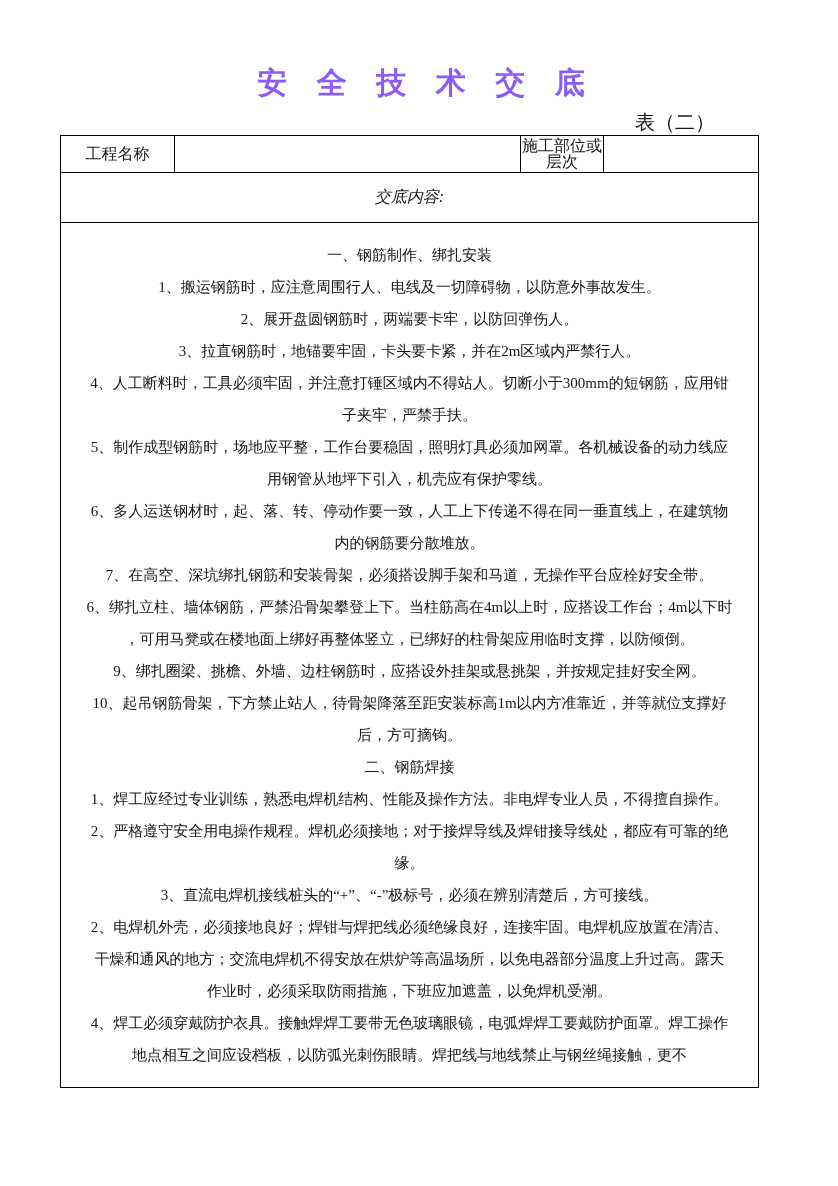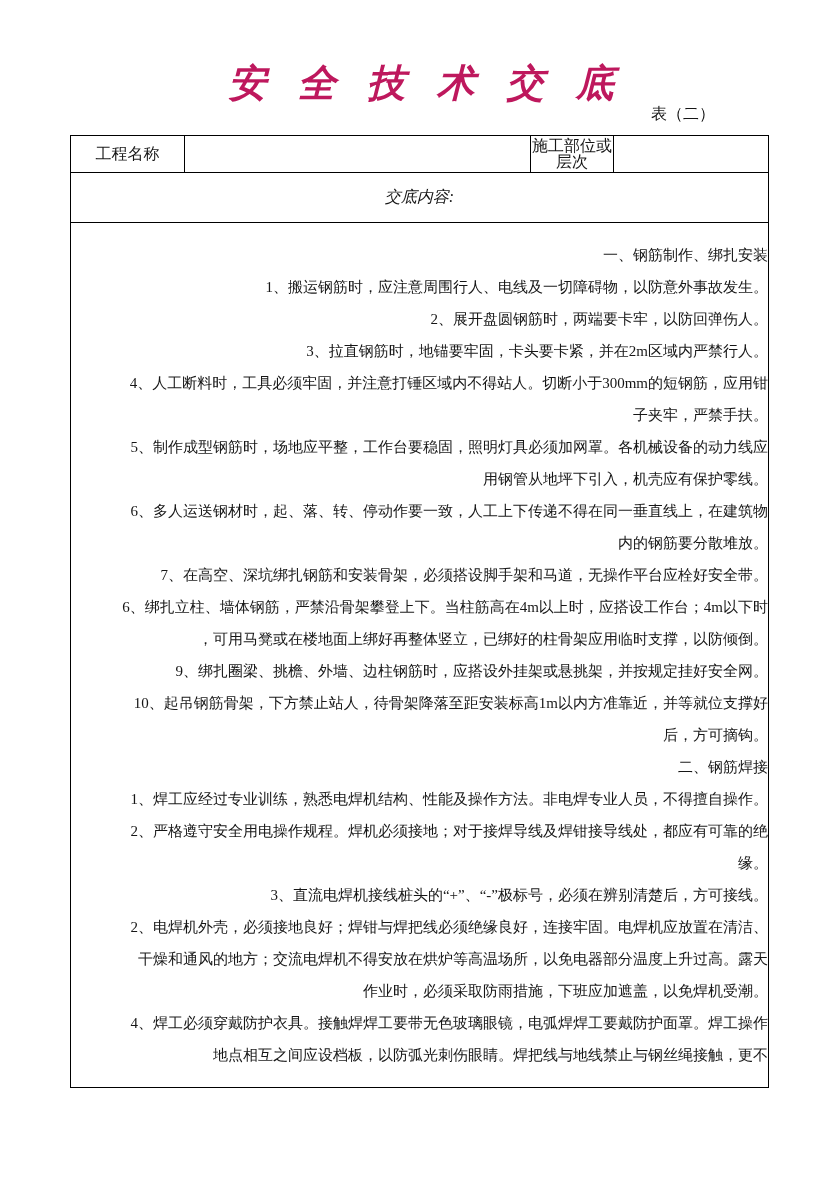--- a/index.html
+++ b/index.html
@@ -21,61 +21,60 @@
     height: 1186px;
     background: #ffffff;
     overflow: hidden;
   }
   .doc-title {
     position: absolute;
     left: 72px;
     top: 66px;
     width: 698px;
     text-align: center;
-    font-size: 38px;
+    font-size: 30px;
     line-height: 34px;
     font-weight: bold;
     letter-spacing: 11px;
     text-indent: 11px;
-    color: #be185d;
+    color: #8b5cf6;
     white-space: nowrap;
-    font-style: italic;
   }
   .form-no {
     position: absolute;
     left: 72px;
-    top: 104px;
+    top: 112px;
     width: 643px;
     text-align: right;
-    font-size: 16px;
+    font-size: 20px;
     line-height: 20px;
     color: #161616;
   }
   table.form {
     position: absolute;
-    left: 70px;
+    left: 60px;
     top: 135px;
     width: 698px;
     border-collapse: collapse;
     table-layout: fixed;
     padding-left: 20px;
   }
   table.form td {
     border: 1px solid #000000;
     font-size: 16px;
     padding: 0;
     text-align: center;
     vertical-align: middle;
     color: #161616;
     overflow: hidden;
   }
   tr.r1 td { height: 36px; }
   tr.r2 td { height: 34px; }
   tr.r3 td { height: 49px; font-style: italic; }
-  tr.r4 td { height: 864px; text-align: right; }
+  tr.r4 td { height: 864px; }
   td.small-label {
     font-size: 14px;
     line-height: 16px;
     white-space: pre-wrap;
   }
   td.date-cell {
     letter-spacing: 1px;
   }
   td.content-heading {
     text-align: left;

